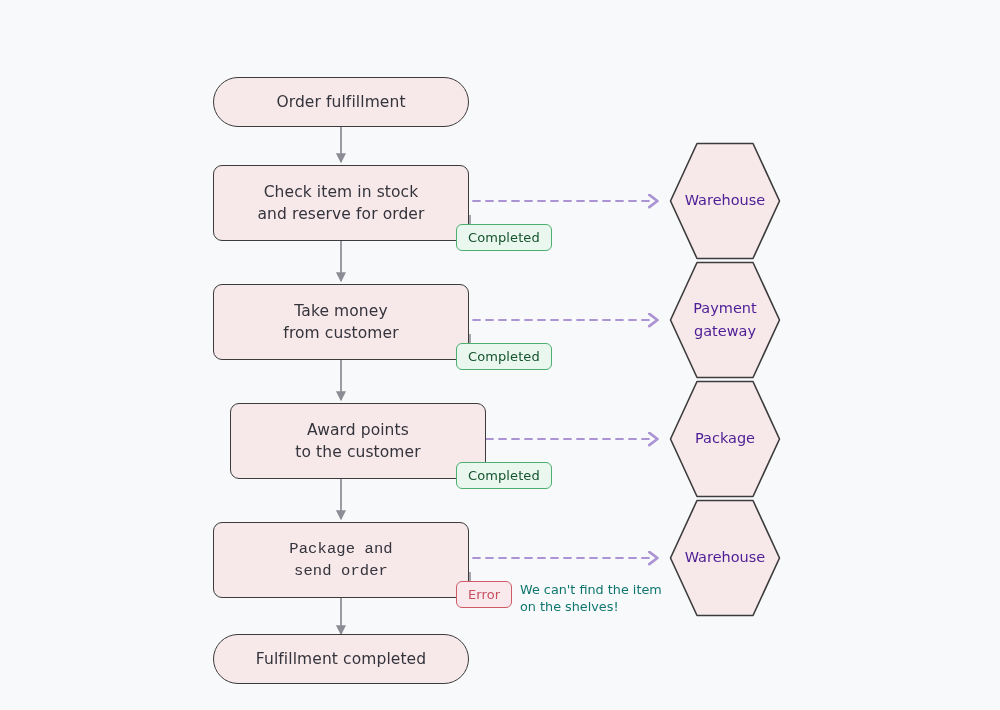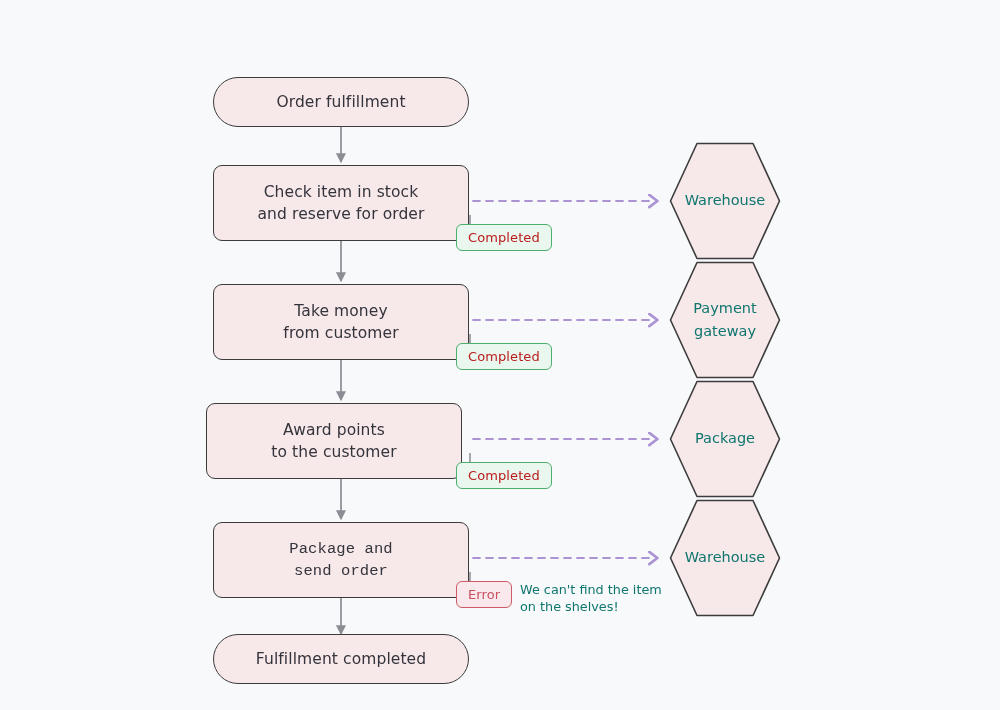--- a/index.html
+++ b/index.html
@@ -66,21 +66,21 @@
   .hex .hex-shape {
     position: absolute;
     left: 0; top: 0;
     width: 112px;
     height: 118px;
   }
   .hex-label {
     position: relative;
     z-index: 2;
     text-align: center;
-    color: #0f766e;
+    color: #4c1d95;
     font-size: 14.5px;
     line-height: 1.6;
     white-space: pre-line;
   }
 
   
   .badge {
     position: absolute;
     box-sizing: border-box;
     display: inline-flex;
@@ -88,21 +88,21 @@
     justify-content: center;
     border-radius: 6px;
     font-size: 13px;
     padding: 5px 11px;
     letter-spacing: .1px;
     z-index: 5;
   }
   .badge.completed {
     background: #eaf7ee;
     border: 1.4px solid #4caf6d;
-    color: #b91c1c;
+    color: #14532d;
   }
   .badge.error {
     background: #fae9ec;
     border: 1.4px solid #cf5a68;
     color: #c8505f;
   }
   .error-note {
     position: absolute;
     font-size: 12.8px;
     line-height: 1.35;
@@ -156,21 +156,21 @@
   <div class="node process" style="left:213px; top:259px; width:256px; height:76px;">
     <span class="node-label">Take money
 from customer</span>
   </div>
 
   <div class="node process" style="left:213px; top:140px; width:256px; height:76px;">
     <span class="node-label">Check item in stock
 and reserve for order</span>
   </div>
 
-  <div class="node process" style="left:206px; top:378px; width:256px; height:76px;">
+  <div class="node process" style="left:230px; top:378px; width:256px; height:76px;">
     <span class="node-label">Award points
 to the customer</span>
   </div>
 
   <div class="node process" style="left:213px; top:497px; width:256px; height:76px;font-family:Liberation Mono, monospace;">
     <span class="node-label">Package and
 send order</span>
   </div>
 
   <div class="node terminal" style="left:213px; top:609px; width:256px; height:50px;">

